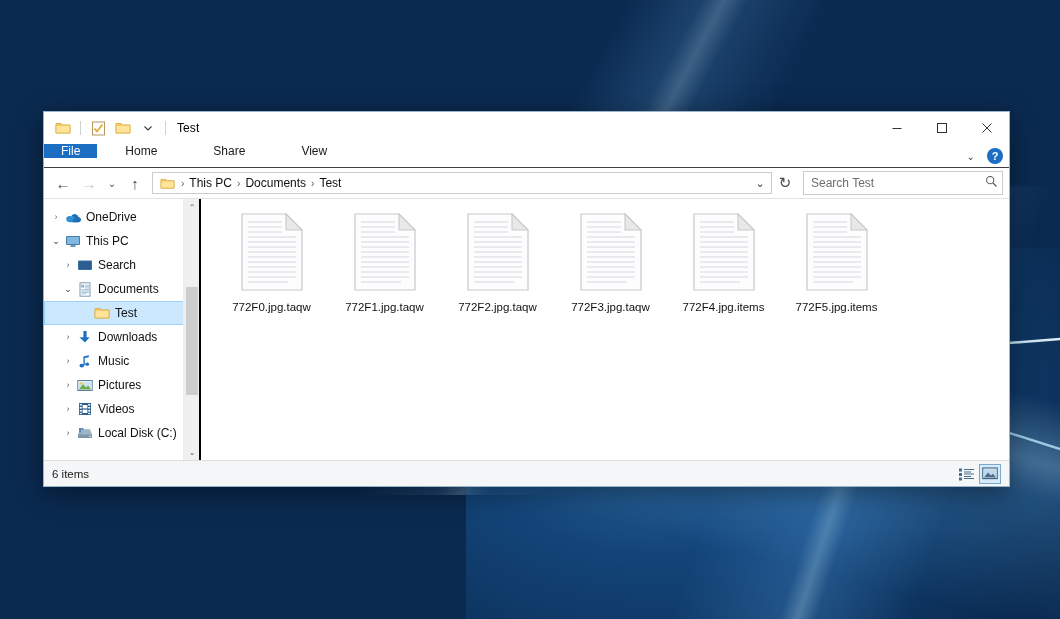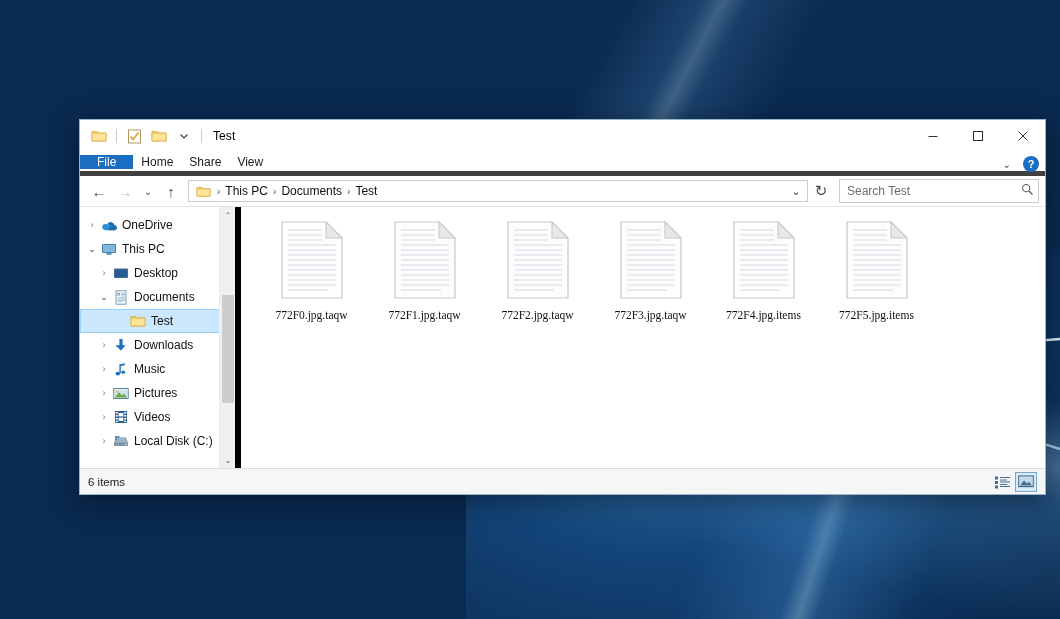--- a/index.html
+++ b/index.html
@@ -62,26 +62,26 @@
       rgba(170,220,255,0.34) 70%,
       rgba(255,255,255,0) 86%);
     filter: blur(2px);
   }
   
   .logo-rays { position: absolute; right: 0; bottom: 0; width: 420px; height: 340px; }
 
   
   .window {
     position: absolute;
-    left: 43px; top: 119px;
+    left: 43px; top: 111px;
     width: 967px; height: 376px;
     background: #ffffff;
     border: 1px solid #9ab4cc;
     box-shadow: 0 6px 26px rgba(0,0,0,0.42);
-    display: flex; flex-direction: column; margin-left: 36px;
+    display: flex; flex-direction: column;
   }
 
   
   .titlebar {
     height: 32px; flex: 0 0 32px;
     background: #ffffff;
     display: flex; align-items: center;
     position: relative;
   }
   .qat { display: flex; align-items: center; padding-left: 8px; gap: 3px; }
@@ -101,26 +101,26 @@
   .wc {
     width: 45px; height: 32px;
     display: flex; align-items: center; justify-content: center;
     color: #333; font-size: 12px;
   }
 
   
   .ribbon {
     height: 24px; flex: 0 0 24px;
     background: #fff;
-    border-bottom: 5px solid #404040;
-    display: flex; align-items: center;
+    border-bottom: 1px solid #404040;
+    display: flex; align-items: flex-start;
     position: relative;
   }
   .tab {
-    padding: 0 8px;
+    padding: 0 28px;
     display: flex; align-items: center;
     font-size: 12px; color: #1a1a1a;
   }
   .tab.file {
     background: #1b6ec2; color: #fff;
     padding: 0 17px;
   }
   .ribbon-right {
     position: absolute; right: 6px; top: 0;
     height: 24px; display: flex; align-items: center; gap: 8px;
@@ -237,23 +237,22 @@
   .sb-arrow.bottom { position: absolute; bottom: 0; left: 0; }
   .sb-thumb {
     position: absolute; left: 2px; width: 12px;
     top: 88px; height: 108px;
     background: #cdcdcd;
   }
 
   .content {
     flex: 1; background: #fff;
     position: relative;
-    border-left: 6px solid #000000;
+    border-left: 2px solid #000000;
     overflow: hidden;
-    font-family: Liberation Serif, serif;
   }
   .filegrid {
     display: flex; flex-wrap: wrap;
     padding: 10px 6px 0 14px;
     gap: 0px;
   }
   .fileitem {
     width: 113px;
     padding: 4px 2px 6px;
     display: flex; flex-direction: column; align-items: center;
@@ -437,21 +436,21 @@
         </div>
 
         <div class="navitem indent2">
           <span class="expander">›</span>
           <span class="nav-ico">
             <svg width="16" height="13" viewBox="0 0 16 13">
               <rect x="1" y="1.5" width="14" height="9.5" rx="1" fill="#3c6f9c"></rect>
               <rect x="2" y="2.5" width="12" height="7.5" fill="#2a5e92"></rect>
             </svg>
           </span>
-          <span class="nav-label">Desktop</span>
+          <span class="nav-label">Search</span>
         </div>
 
         <div class="navitem indent2">
           <span class="expander open">⌄</span>
           <span class="nav-ico">
             <svg width="14" height="15" viewBox="0 0 14 15">
               <rect x="2" y="0.8" width="10" height="13.4" fill="#fff" stroke="#6f8fa8" stroke-width="0.9"></rect>
               <rect x="3.2" y="2.6" width="3" height="3" fill="#8fb4cf"></rect>
               <g stroke="#8fb4cf" stroke-width="0.8">
                 <path d="M7 3.2h4M7 4.6h4M7 6h4M3.4 7.6h7.6M3.4 9h7.6M3.4 10.4h7.6M3.4 11.8h5"></path>

